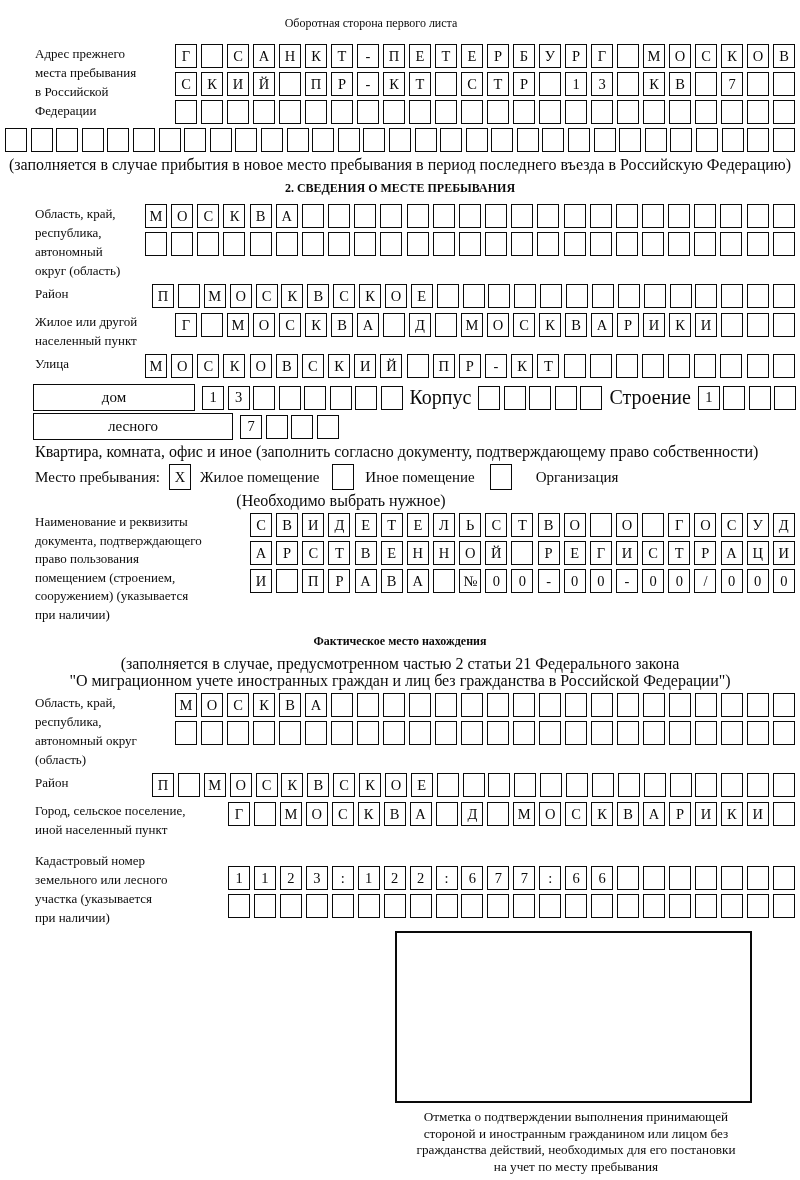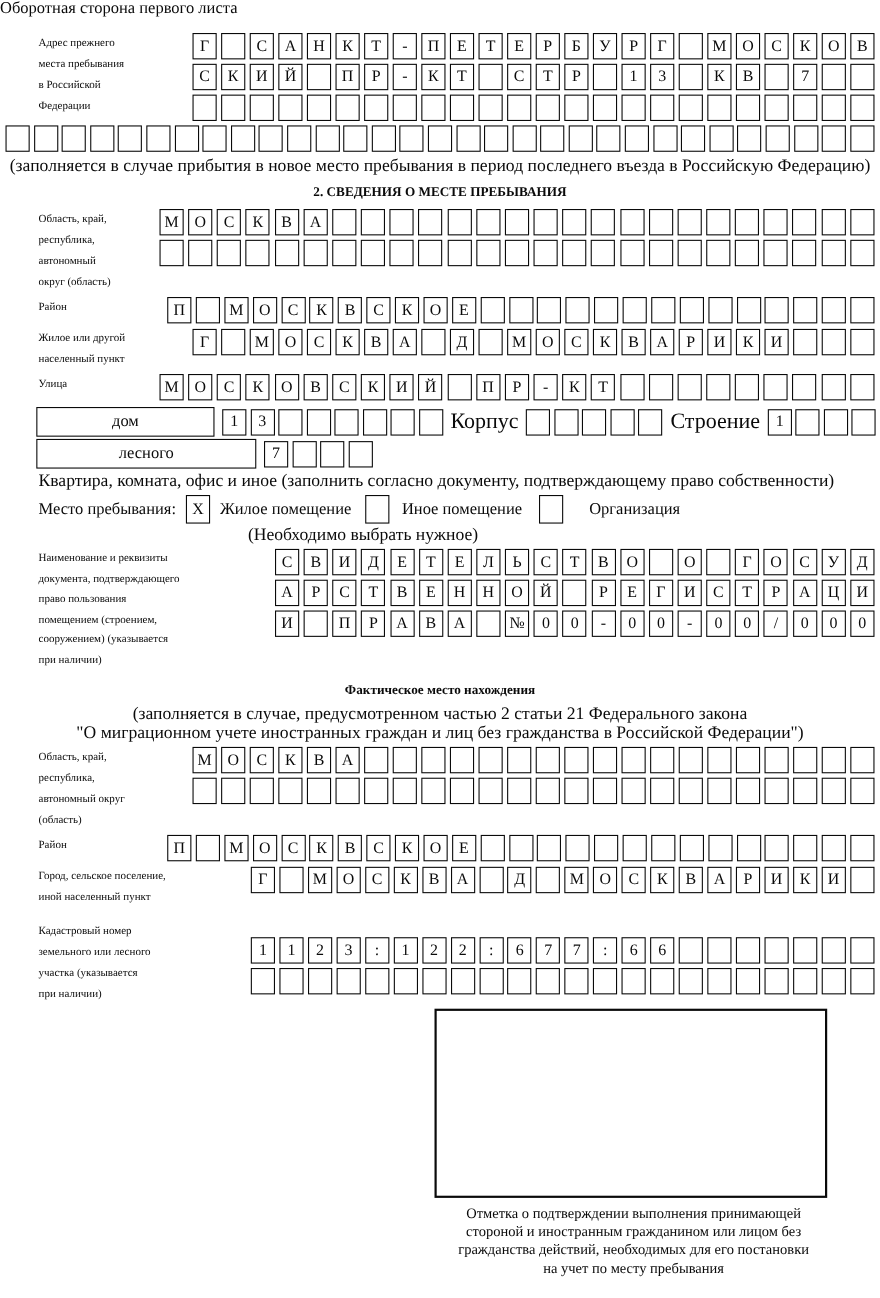--- a/index.html
+++ b/index.html
@@ -1,23 +1,23 @@
 <!DOCTYPE html>
 <html><head>
 <meta charset="utf-8">
 <style>
   html,body{margin:0;padding:0;background:#e8e8e8;}
   .sheet{
     width:800px;height:1180px;background:#ffffff;color:#0a0a0a;
     font-family:"Liberation Serif","DejaVu Serif",serif;
     position:relative;overflow:hidden;margin:0 auto;
   }
-  .side-note{padding-right:58px;text-align:left;font-size:15px;}
+  .side-note{padding-top:16px;padding-right:58px;text-align:center;font-size:12px;}
   .row{display:flex;margin-left:35px;width:760px;align-items:flex-start;}
-  .labelcol{font-size:10px;line-height:19px;white-space:pre-line;flex:none;}
+  .labelcol{font-size:13px;line-height:19px;white-space:pre-line;flex:none;}
   .w110{width:110px}.w117{width:117px}.w140{width:140px}.w193{width:193px}.w215{width:215px}
   .boxcol{flex:1;display:flex;flex-direction:column;gap:4px;min-width:0;}
   .boxes{display:flex;justify-content:space-between;width:100%;}
   .bx{
     width:22px;height:24px;border:1.8px solid #0a0a0a;box-sizing:border-box;
     display:flex;align-items:center;justify-content:center;
     font-size:14.5px;flex:none;background:#fff;
   }
   .mt4{margin-top:4px}.mt6{margin-top:6px}.mt8{margin-top:8px}
   .cap{font-size:16px;line-height:17px;}
@@ -26,21 +26,21 @@
   .sect-title{font-weight:bold;text-align:center;font-size:12px;line-height:20px;}
   .fullrow{margin-left:5px;width:790px;}
   .hrow{display:flex;align-items:center;margin-left:33px;gap:7px;}
   .widebox{height:27px;border:1.8px solid #0a0a0a;box-sizing:border-box;
     display:flex;align-items:center;justify-content:center;font-size:15px;flex:none;background:#fff;}
   .wb-dom{width:162px}.wb-kv{width:200px}
   .bgroup{display:flex;gap:3.5px;}
   .inline-label{font-size:20px;flex:none;}
   .stayrow{display:flex;align-items:center;margin-left:35px;font-size:15px;}
   .cb{width:22px;height:26px;}
-  .staynote{width:660px;text-align:center;margin-top:2px;}
+  .staynote{width:660px;text-align:center;margin-top:2px;padding-left:11px;}
   .stamp-wrap{margin-left:380px;width:392px;margin-top:4px;}
   .stamp-box{margin-left:15px;width:357px;height:172px;border:2px solid #0a0a0a;box-sizing:border-box;background:#fff;}
   .stamp-cap{margin-top:6px;text-align:center;font-size:13.2px;line-height:16.5px;}
   .citybox-offset{margin-top:1px;}
   .cad-offset{margin-top:15px;}
 </style>
 </head>
 <body>
 
 <div class="sheet">

